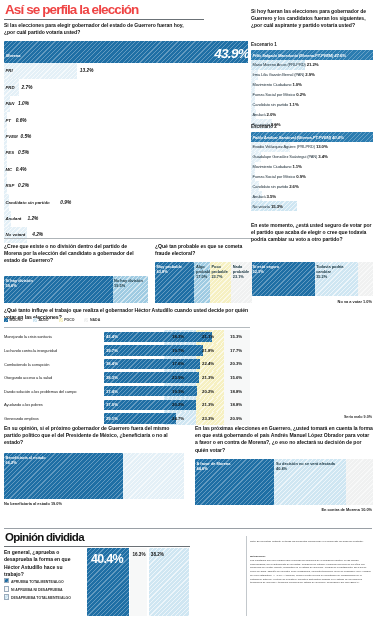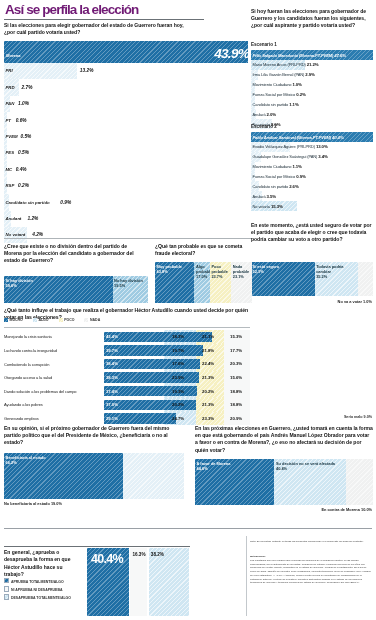--- a/index.html
+++ b/index.html
@@ -54,21 +54,21 @@
       rgba(255,255,255,.55) 0 0.8px, rgba(255,255,255,0) 0.8px 3.0px);
   }
   .h-white{
     background-color:#f7f8f8;
   }
 
   
   #title{
     position:absolute;left:5px;top:2px;
     font-size:13.5px;font-weight:bold;letter-spacing:-0.9px;
-    color:#701a75;
+    color:#ef4444;
   }
   #title-rule{position:absolute;left:4px;top:19px;width:200px;height:0.6px;background:#6b7176;}
 
   
   #q1{position:absolute;left:4px;top:22px;width:182px;}
   #q1-chart{position:absolute;left:4px;top:41px;width:248px;height:197px;font-style:italic;}
   .vbar-row{position:relative;height:16.4px;}
   .vbar{position:absolute;left:0;top:0;height:16.4px;}
   .vbar-in{position:absolute;left:2px;top:4.4px;font-size:4.1px;color:#ffffff;font-weight:bold;}
   .vbar-lbl{position:absolute;top:5.4px;font-size:4.3px;font-weight:bold;color:#222;}
@@ -434,20 +434,21 @@
         <div class="seg-t" style="color: rgb(255, 255, 255); width: calc(100% - 3px);">A favor de Morena<br>44.6%</div>
       </div>
       <div class="seg h-light" style="flex: 40.4 0 0px; height: 100%;">
         <div class="seg-t" style="color: rgb(22, 51, 63); width: calc(100% - 3px);">Su decisión no se verá afectada<br>40.4%</div>
       </div>
       <div class="seg h-grey" style="flex: 15 0 0px; height: 100%;"></div>
     </div>
   <div id="q8-foot">En contra de Morena 10.0%</div>
 
   <div id="bot-rule"></div>
+  <div id="b-title">Opinión dividida</div>
   <div id="b-rule2"></div>
   <div id="b-q">En general, ¿aprueba o desaprueba la forma en que Héctor Astudillo hace su trabajo?</div>
   <div id="b-legend">
       <div style="white-space: nowrap;"><span class="h-dark" style="display: inline-block; width: 3.4px; height: 3.4px; margin-right: 1.6px; border: 0.3px solid rgb(153, 170, 187);"></span><span>APRUEBA TOTALMENTE/ALGO</span></div>
       <div style="white-space: nowrap;"><span class="h-white" style="display: inline-block; width: 3.4px; height: 3.4px; margin-right: 1.6px; border: 0.3px solid rgb(153, 170, 187);"></span><span>NI APRUEBA NI DESAPRUEBA</span></div>
       <div style="white-space: nowrap;"><span class="h-light" style="display: inline-block; width: 3.4px; height: 3.4px; margin-right: 1.6px; border: 0.3px solid rgb(153, 170, 187);"></span><span>DESAPRUEBA TOTALMENTE/ALGO</span></div>
     </div>
   <div id="b-chart">
       <div class="bseg h-dark" style="flex: 40.4 0 0px; margin-right: 1.5px;">
         <div id="b-big">40.4%</div>

